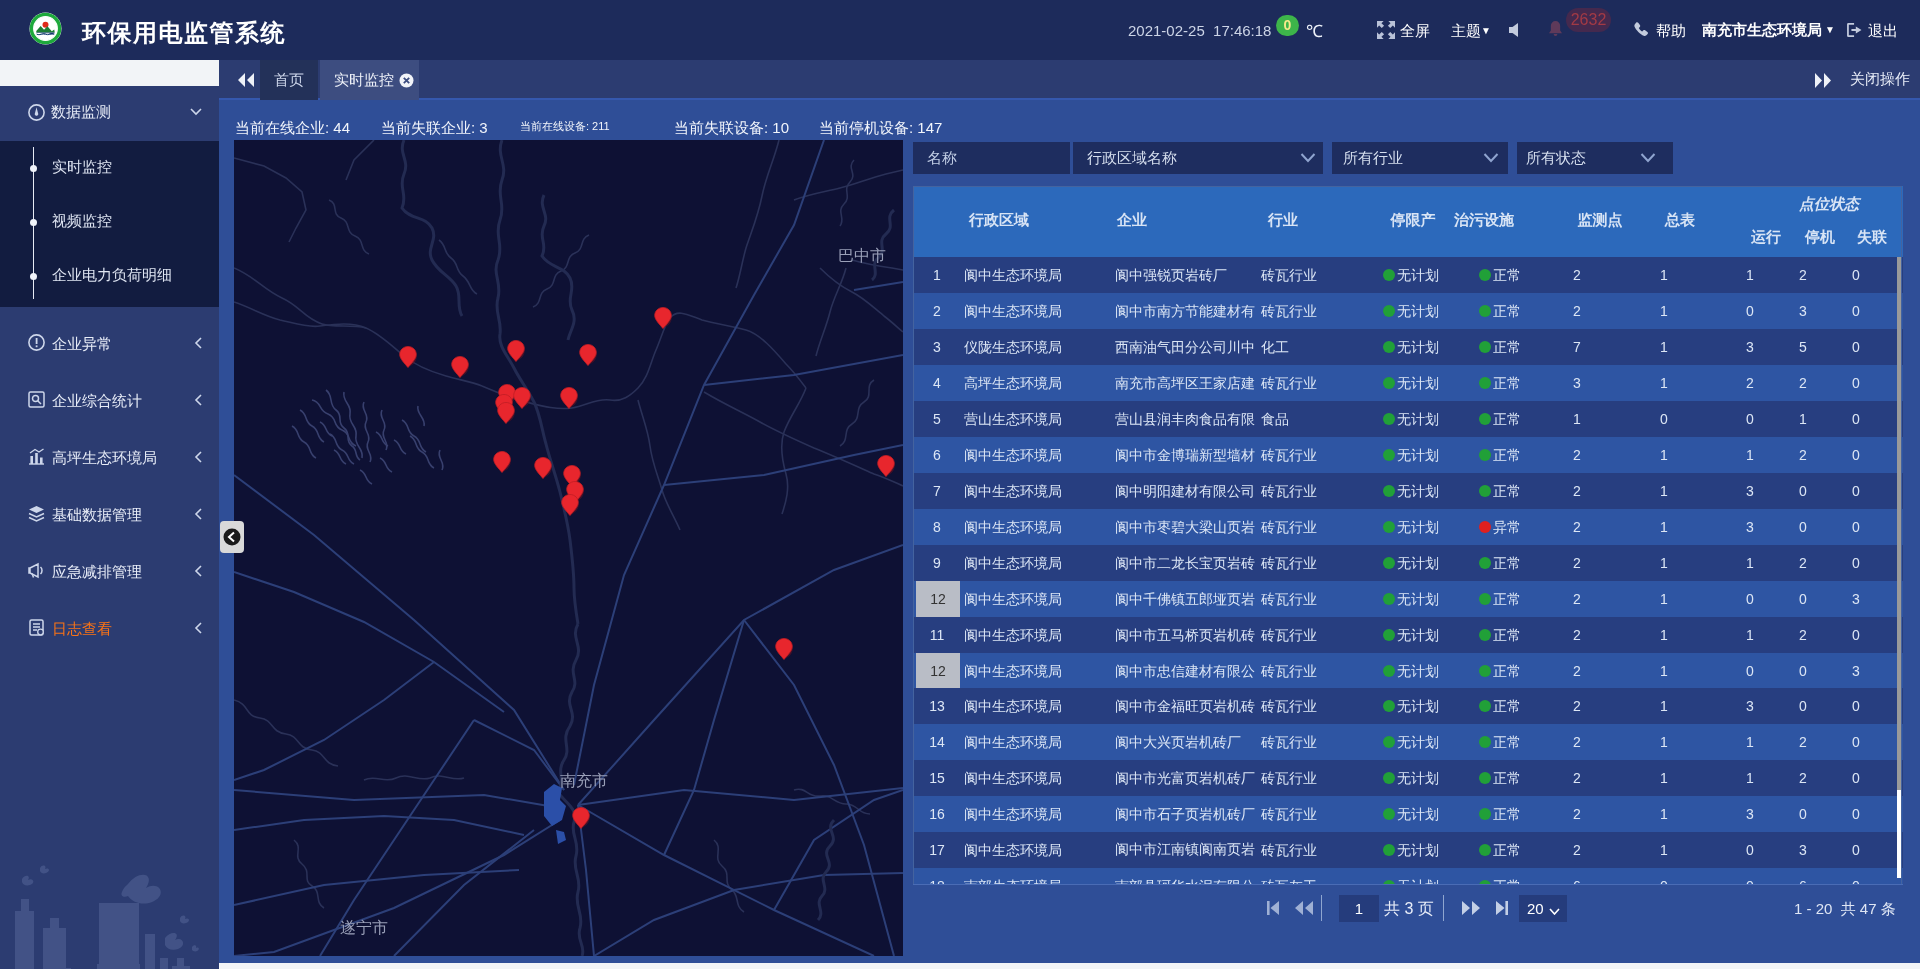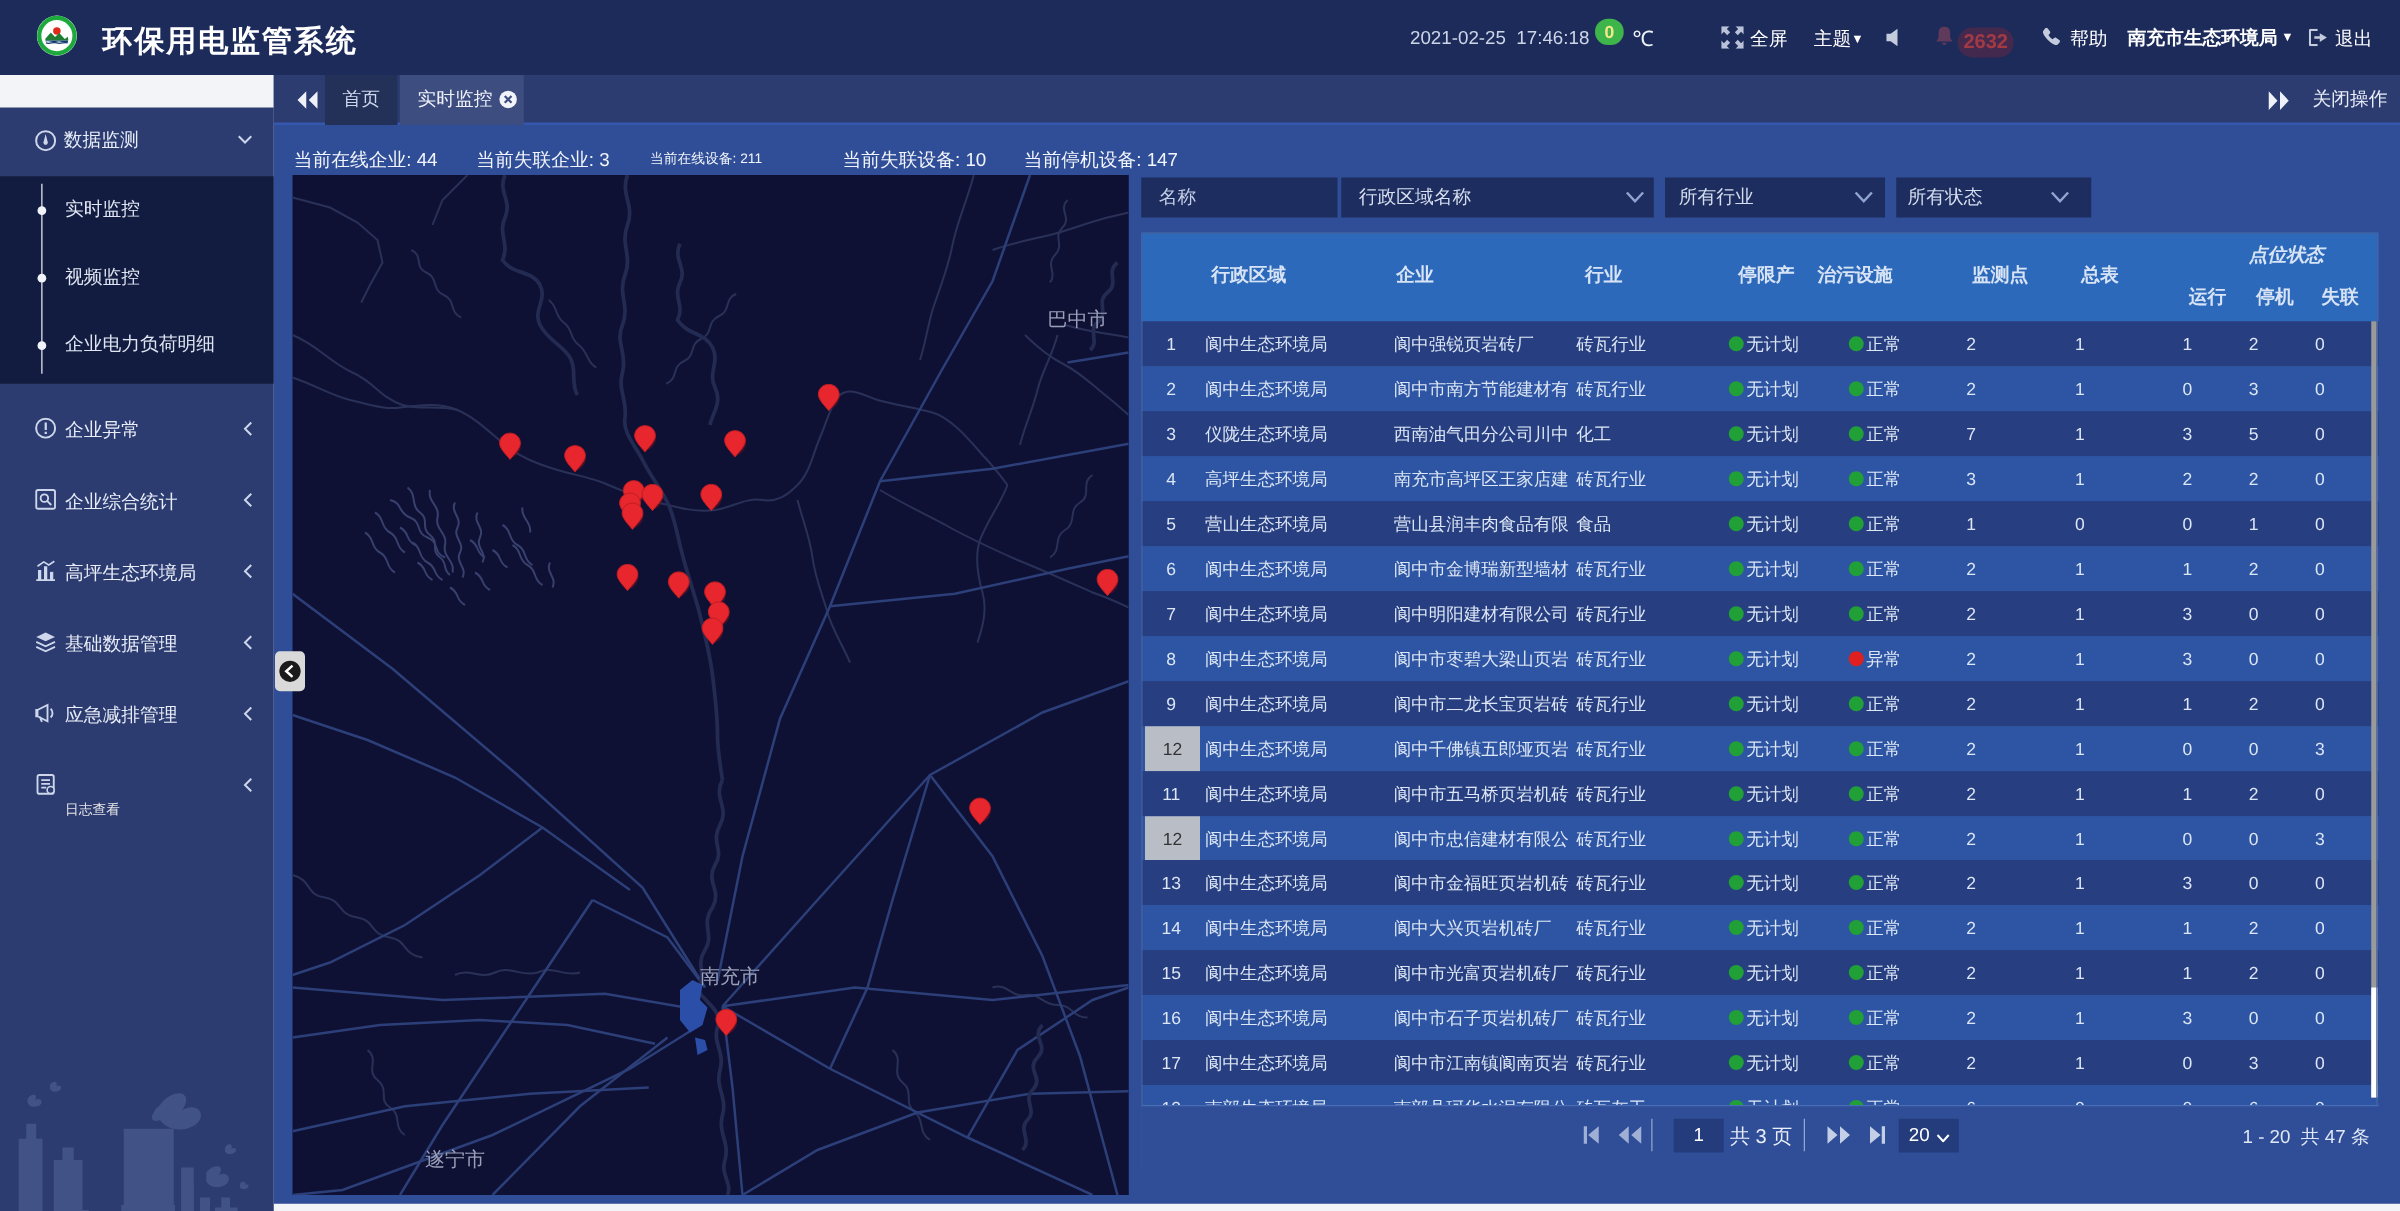--- a/index.html
+++ b/index.html
@@ -31,21 +31,21 @@
       </g>
   </svg>
   <div class="abs" style="left:1400px;top:22px;font-size:15px;">全屏</div>
   <div class="abs" style="left:1451px;top:22px;font-size:15px;">主题<span style="font-size:10px;vertical-align:2px;">▼</span></div>
   <svg class="abs" style="left:1509px;top:23px;" width="13" height="14" viewBox="0 0 13 14">
     <path d="M0 4 h3.5 L9 0 V14 L3.5 10 H0 Z" fill="#c3cbdd"></path>
   </svg>
   <svg class="abs" style="left:1549px;top:21px;" width="13" height="16" viewBox="0 0 14 17" opacity="0.5">
     <path d="M7 0 a5 5 0 0 1 5 5 v5 l2 3 H0 l2 -3 V5 a5 5 0 0 1 5 -5 Z M5 14 a2 2 0 0 0 4 0 Z" fill="#a04a5a"></path>
   </svg>
-  <div class="abs" style="left:1566px;top:22px;width:45px;height:24px;border-radius:12px;background:#44294e;color:#a23a45;font-size:16px;font-weight:bold;text-align:center;line-height:24px;">2632</div>
+  <div class="abs" style="left:1566px;top:8px;width:45px;height:24px;border-radius:12px;background:#44294e;color:#a23a45;font-size:16px;font-weight:normal;text-align:center;line-height:24px;">2632</div>
   <svg class="abs" style="left:1633px;top:22px;" width="15" height="15" viewBox="0 0 15 15">
     <path d="M3.2 0.6 c0.6-0.6 1.5-0.6 2 0.1 l1.7 2.3 c0.5 0.6 0.4 1.4-0.1 1.9 l-1 1 c0.6 1.3 2.2 2.9 3.4 3.5 l1-1 c0.5-0.5 1.3-0.6 1.9-0.1 l2.3 1.7 c0.7 0.5 0.8 1.4 0.2 2 l-1.2 1.3 c-0.7 0.7-1.8 0.9-2.7 0.5 C7.6 12.6 2.6 7.7 1.5 4.5 c-0.3-0.9-0.1-1.9 0.6-2.6 Z" fill="#c3cbdd"></path>
   </svg>
   <div class="abs" style="left:1656px;top:22px;font-size:15px;">帮助</div>
   <div class="abs" style="left:1702px;top:21px;font-size:15px;font-weight:bold;white-space:nowrap;">南充市生态环境局 <span style="font-size:10px;vertical-align:2px;">▼</span></div>
   <svg class="abs" style="left:1847px;top:23px;" width="15" height="14" viewBox="0 0 17 16">
     <path d="M0 1.5 A1.5 1.5 0 0 1 1.5 0 H8 V2 H2 v12 h6 v2 H1.5 A1.5 1.5 0 0 1 0 14.5 Z" fill="#c3cbdd"></path>
     <path d="M10 4 L16.5 8 L10 12 V9.2 H5 V6.8 h5 Z" fill="#c3cbdd"></path>
   </svg>
   <div class="abs" style="left:1868px;top:22px;font-size:15px;">退出</div>
@@ -141,21 +141,21 @@
     </svg>
 <div class="abs" style="left:52px;top:477px;font-size:15px;color:#e8edf8;">应急减排管理</div>
 <svg class="abs" style="left:194px;top:479px;" width="8" height="12" viewBox="0 0 8 12">
       <path d="M7 1 L2 6 L7 11" stroke="#cdd6ea" stroke-width="1.6" fill="none"></path>
     </svg>
 <svg class="abs" style="left:28px;top:533px;" width="17" height="17" viewBox="0 0 17 17">
       <rect x="2" y="1" width="13" height="15" rx="1.5" fill="none" stroke="#cdd6ea" stroke-width="1.5"></rect>
       <path d="M5 5 h7 M5 8 h7 M5 11 h4" stroke="#cdd6ea" stroke-width="1.4"></path>
       <circle cx="12.5" cy="13" r="2.8" fill="#2c3c71" stroke="#cdd6ea" stroke-width="1.3"></circle>
     </svg>
-<div class="abs" style="left:52px;top:554px;font-size:11px;color:#e5e5e5;">日志查看</div>
+<div class="abs" style="left:52px;top:534px;font-size:15px;color:#f97316;">日志查看</div>
 <svg class="abs" style="left:194px;top:536px;" width="8" height="12" viewBox="0 0 8 12">
       <path d="M7 1 L2 6 L7 11" stroke="#cdd6ea" stroke-width="1.6" fill="none"></path>
     </svg>
 </div>
 <div class="abs" style="left:219px;top:60px;width:1701px;height:40px;background:#2c3c71;border-bottom:2px solid #3558ae;">
   <svg class="abs" style="left:16px;top:12px;" width="22" height="16" viewBox="0 0 22 16">
     <path d="M10 1 L3 8 L10 15 Z M19 1 L12 8 L19 15 Z" fill="#eef1f8"></path>
   </svg>
   <div class="abs" style="left:41px;top:0;width:58px;height:40px;background:#233159;color:#cdd6ea;font-size:15px;text-align:center;line-height:40px;">首页</div>
   <div class="abs" style="left:101px;top:0;width:99px;height:40px;background:#3d4d80;color:#eef1f8;font-size:15px;line-height:40px;white-space:nowrap;"><span style="margin-left:14px;">实时监控</span><svg style="vertical-align:-3px;margin-left:5px;" width="15" height="15" viewBox="0 0 15 15">
@@ -599,21 +599,21 @@
   <div class="abs" style="left:580px;line-height:36px;">正常</div>
   <div class="abs" style="left:644px;width:40px;text-align:center;line-height:36px;">2</div>
   <div class="abs" style="left:731px;width:40px;text-align:center;line-height:36px;">1</div>
   <div class="abs" style="left:817px;width:40px;text-align:center;line-height:36px;">3</div>
   <div class="abs" style="left:870px;width:40px;text-align:center;line-height:36px;">0</div>
   <div class="abs" style="left:923px;width:40px;text-align:center;line-height:36px;">0</div>
 </div>
 <div class="abs" style="left:0;top:575.2px;width:990px;height:36.0px;background:#273e80;color:#dce6f5;font-size:14px;">
   <div class="abs" style="left:4px;top:0;width:40px;text-align:center;line-height:36px;">17</div>
   <div class="abs" style="left:51px;line-height:36px;">阆中生态环境局</div>
-  <div class="abs" style="left:202px;line-height:36px;">阆中市江南镇阆南页岩</div>
+  <div class="abs" style="left:202px;line-height:36px;font-family:Liberation Mono, monospace;">阆中市江南镇阆南页岩</div>
   <div class="abs" style="left:348px;line-height:36px;">砖瓦行业</div>
   <div class="abs" style="left:470px;top:12px;width:12px;height:12px;border-radius:6px;background:#21a038;"></div>
   <div class="abs" style="left:484px;line-height:36px;">无计划</div>
   <div class="abs" style="left:566px;top:12px;width:12px;height:12px;border-radius:6px;background:#21a038;"></div>
   <div class="abs" style="left:580px;line-height:36px;">正常</div>
   <div class="abs" style="left:644px;width:40px;text-align:center;line-height:36px;">2</div>
   <div class="abs" style="left:731px;width:40px;text-align:center;line-height:36px;">1</div>
   <div class="abs" style="left:817px;width:40px;text-align:center;line-height:36px;">0</div>
   <div class="abs" style="left:870px;width:40px;text-align:center;line-height:36px;">3</div>
   <div class="abs" style="left:923px;width:40px;text-align:center;line-height:36px;">0</div>

